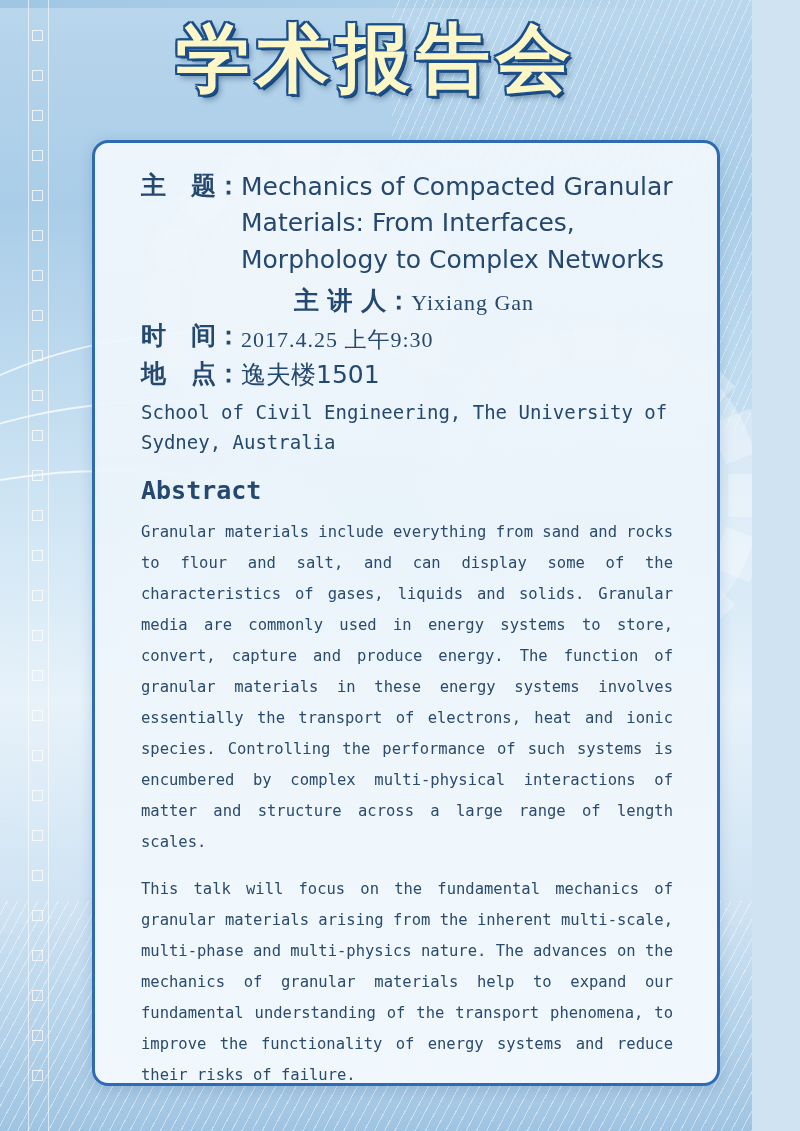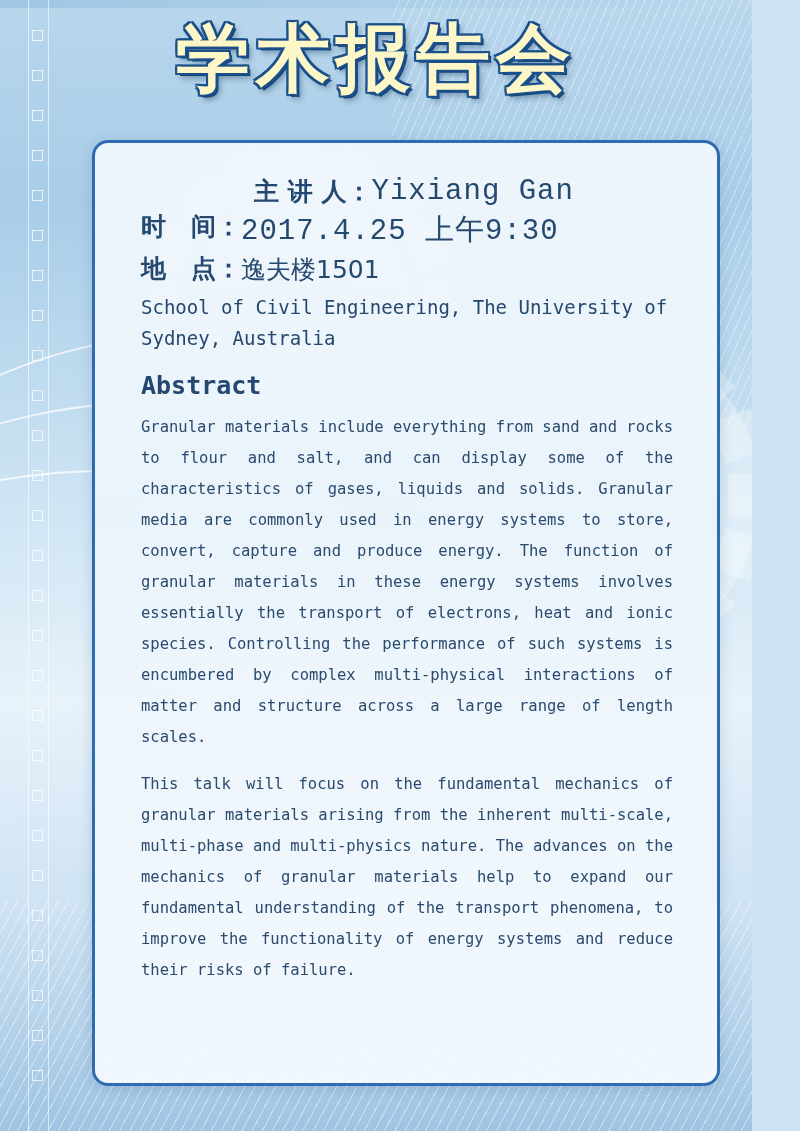--- a/index.html
+++ b/index.html
@@ -191,24 +191,25 @@
   }
   .topic-value {
     font-family: "DejaVu Sans", sans-serif;
     font-size: 25px;
     color: #25486e;
     line-height: 1.45;
   }
   .row-topic { margin-bottom: 4px; }
   .row-speaker { margin-top: 6px; justify-content: center; }
   .mono-val {
-    font-family: Liberation Mono, monospace;
-    font-size: 29px;
+    font-family: Liberation Serif, serif;
+    font-size: 22px;
     letter-spacing: 1px;
     color: #25486e;
+    margin-top: 6px;
   }
   .row-time, .row-place { margin-top: 2px; }
 
   .sec-head {
     font-family: "DejaVu Sans", sans-serif;
     font-size: 23px;
     font-weight: bold;
     color: #24486f;
     margin-top: 16px;
   }
@@ -353,20 +354,24 @@
       <i style="top: 1030px;"></i>
       <i style="top: 1070px;"></i>
     </div>
 
   <div class="title-wrap">
     <div class="poster-title">学术报告会</div>
   </div>
 
   <div class="card">
 
+    <div class="field-row row-topic">
+      <span class="f-label">主　题：</span>
+      <span class="topic-value">Mechanics of Compacted Granular Materials: From Interfaces, Morphology to Complex Networks</span>
+    </div>
 
     <div class="field-row row-speaker">
       <span class="f-label">主 讲 人：</span>
       <span class="mono-val">Yixiang Gan</span>
     </div>
 
     <div class="field-row row-time">
       <span class="f-label">时　间：</span>
       <span class="mono-val">2017.4.25 上午9:30</span>
     </div>

